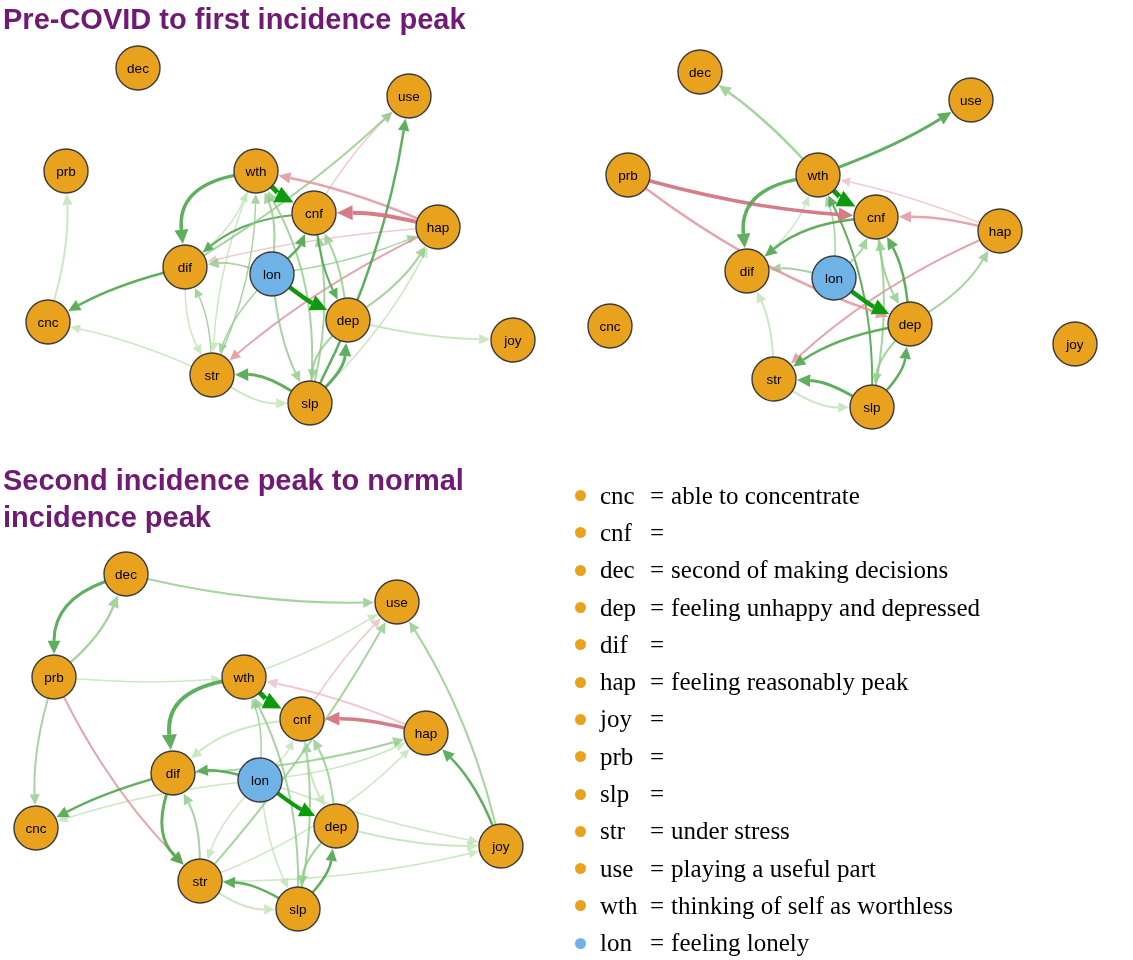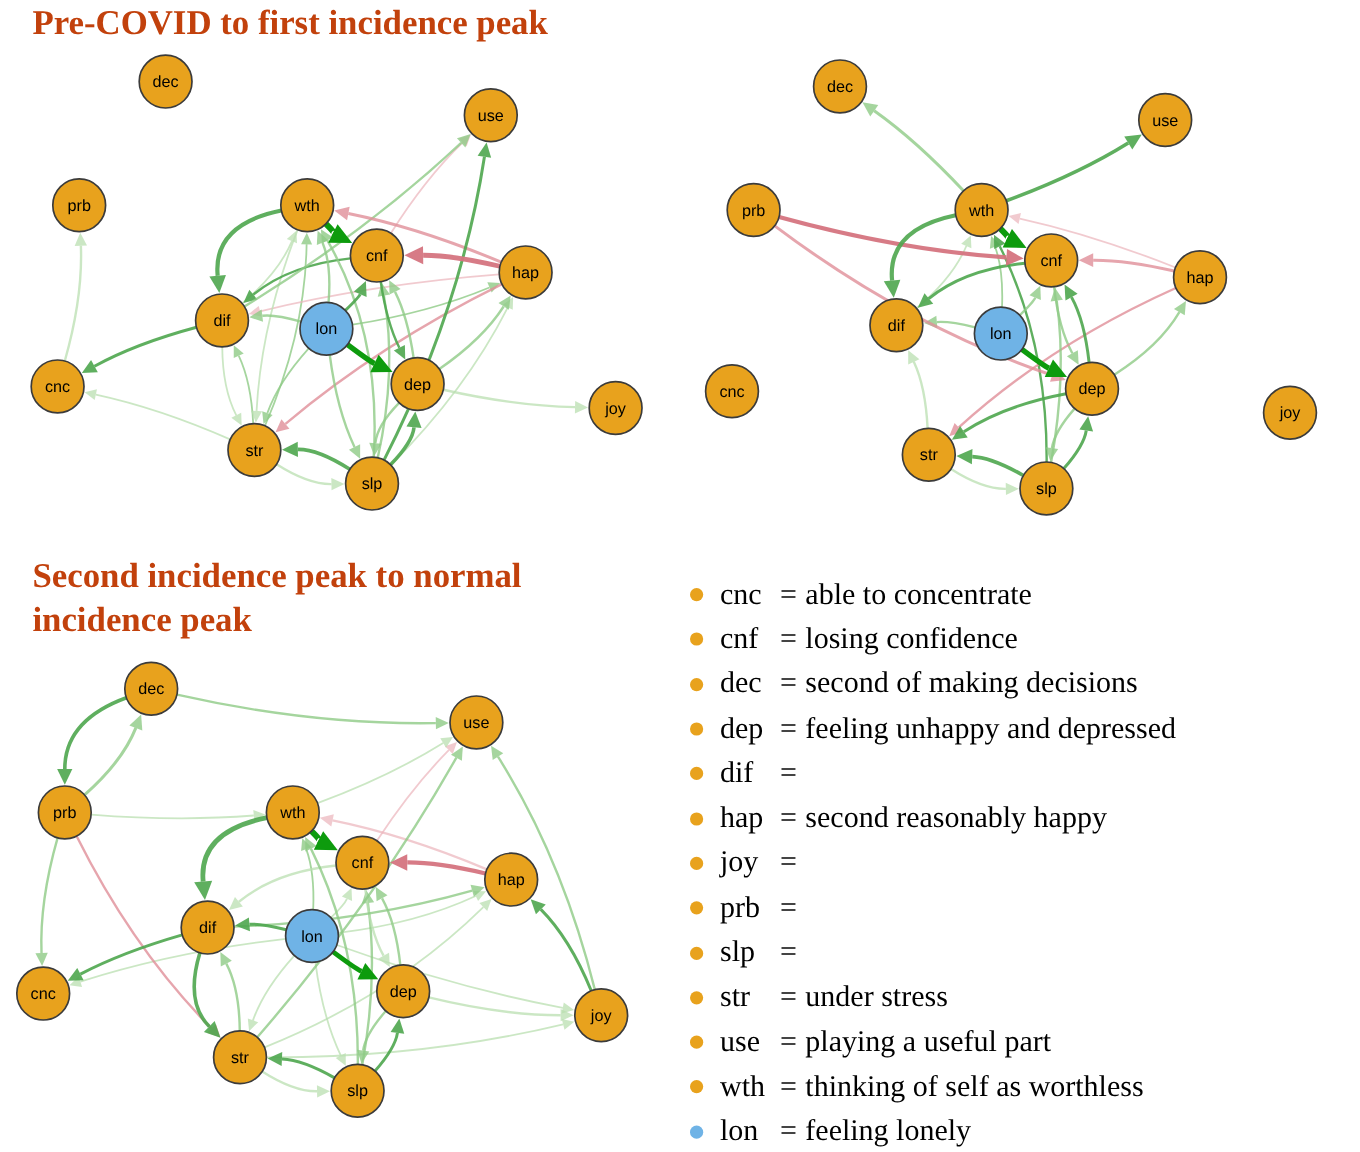--- a/index.html
+++ b/index.html
@@ -1,19 +1,19 @@
 <!DOCTYPE html>
 <html><head>
 <meta charset="utf-8">
 <style>
   html,body{margin:0;padding:0;background:#ffffff;}
   .page{position:relative;width:1133px;height:960px;background:#ffffff;overflow:hidden;
         font-family:"Liberation Sans",sans-serif;}
-  .panel-title{position:absolute;font-family:Liberation Serif, serif;font-weight:700;
-        font-size:29px;line-height:1.26;color:#c2410c;letter-spacing:0px;margin-left:24px;}
+  .panel-title{position:absolute;font-family:Liberation Sans, sans-serif;font-weight:700;
+        font-size:29px;line-height:1.26;color:#701a75;letter-spacing:0px;}
   #title0{left:3px;top:1px;width:545px;}
   #title1{left:568px;top:1px;width:565px;}
   #title2{left:3px;top:462px;width:515px;}
   .net{position:absolute;}
   #net0{left:0;top:0;}
   #net1{left:566px;top:0;}
   #net2{left:0;top:460px;}
   #legend{position:absolute;left:571px;top:477px;}
   .legend-row{display:flex;align-items:center;height:37.3px;
         font-family:"Liberation Serif",serif;font-size:25px;color:#000;white-space:nowrap;}
@@ -322,21 +322,20 @@
       <div class="legend-row">
         <span class="bullet" style="background: rgb(232, 162, 29);"></span>
         <span class="code">cnc</span>
         <span class="eq">=</span>
         <span class="def">able to concentrate</span>
       </div>
       <div class="legend-row">
         <span class="bullet" style="background: rgb(232, 162, 29);"></span>
         <span class="code">cnf</span>
         <span class="eq">=</span>
-        <span class="def">losing confidence</span>
       </div>
       <div class="legend-row">
         <span class="bullet" style="background: rgb(232, 162, 29);"></span>
         <span class="code">dec</span>
         <span class="eq">=</span>
         <span class="def">second of making decisions</span>
       </div>
       <div class="legend-row">
         <span class="bullet" style="background: rgb(232, 162, 29);"></span>
         <span class="code">dep</span>
@@ -345,21 +344,21 @@
       </div>
       <div class="legend-row">
         <span class="bullet" style="background: rgb(232, 162, 29);"></span>
         <span class="code">dif</span>
         <span class="eq">=</span>
       </div>
       <div class="legend-row">
         <span class="bullet" style="background: rgb(232, 162, 29);"></span>
         <span class="code">hap</span>
         <span class="eq">=</span>
-        <span class="def">second reasonably happy</span>
+        <span class="def">feeling reasonably peak</span>
       </div>
       <div class="legend-row">
         <span class="bullet" style="background: rgb(232, 162, 29);"></span>
         <span class="code">joy</span>
         <span class="eq">=</span>
       </div>
       <div class="legend-row">
         <span class="bullet" style="background: rgb(232, 162, 29);"></span>
         <span class="code">prb</span>
         <span class="eq">=</span>

